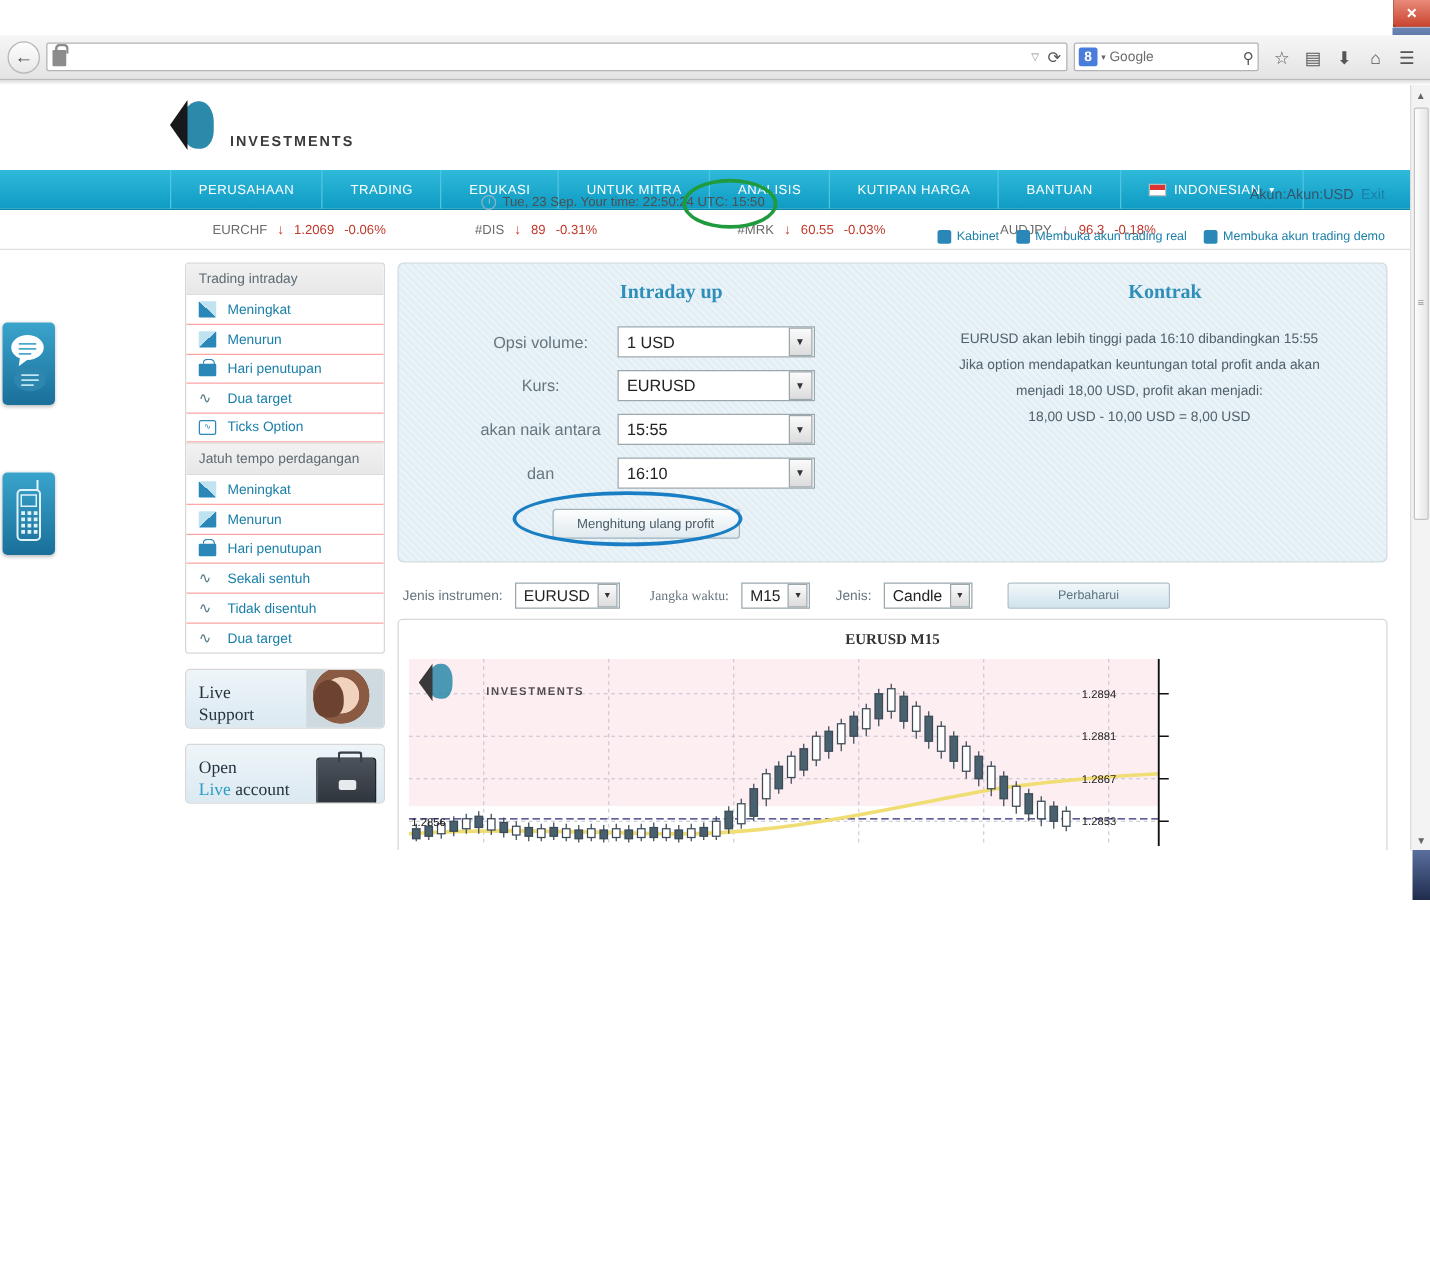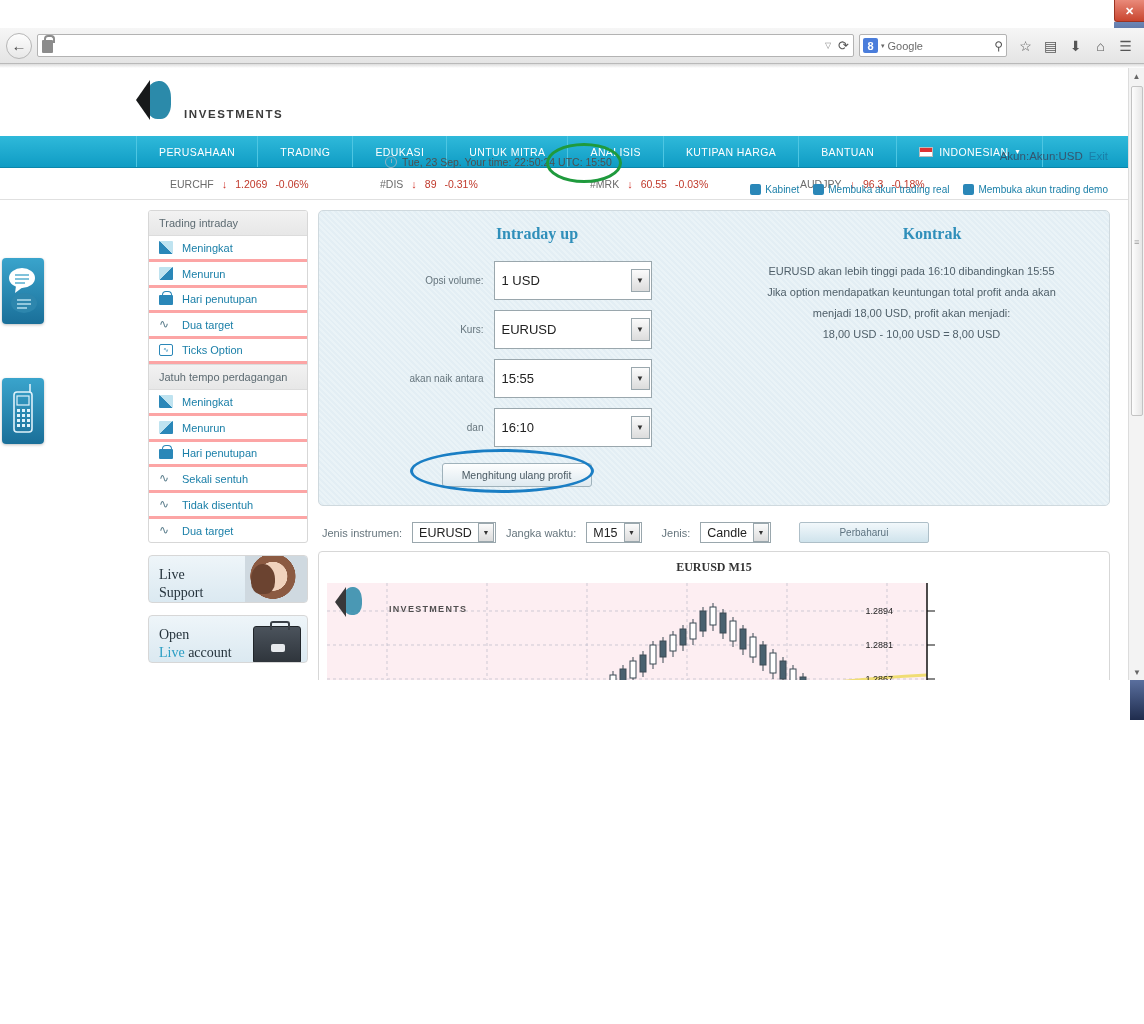--- a/index.html
+++ b/index.html
@@ -174,21 +174,21 @@
   .side-card {
     border:1px solid #d7d7d7; border-radius:3px; background:#fff;
     margin-bottom:12px; overflow:hidden;
   }
   .side-head {
     background:linear-gradient(#f2f2f2,#e7e7e7); padding:6px 10px;
     font-size:11px; color:#5d6b72; border-bottom:1px solid #dcdcdc;
   }
   .side-item {
     display:flex; align-items:center; gap:9px; padding:5px 10px;
-    font-size:11px; color:#1a7fa8; border-bottom:3px solid #fca5a5;
+    font-size:11px; color:#1a7fa8; border-bottom:1px solid #fca5a5;
   }
   .side-item:last-child { border-bottom:none; }
   .si-ico { width:14px; height:13px; flex:0 0 14px; position:relative; }
   .ico-up {
     background:linear-gradient(to top right,#2a87b8 50%,#bfe3f0 50%);
     border-radius:1px;
   }
   .ico-dn {
     background:linear-gradient(to bottom right,#bfe3f0 50%,#2a87b8 50%);
     border-radius:1px;
@@ -247,25 +247,25 @@
   .panel-half { flex:1; }
   .panel-title {
     text-align:center; font-size:16px; font-weight:bold; color:#2f8fba;
     font-family:"Liberation Serif", serif; margin-bottom:18px;padding-left:41px;
   }
   .form-row {
     display:flex; align-items:center; justify-content:center;
     margin-bottom:10px;
   }
   .form-label {
-    width:112px; text-align:right; padding-right:10px;
-    font-size:10px; color:#66757d;
+    width:112px; text-align:center; padding-right:10px;
+    font-size:13px; color:#66757d;
   }
   .select-box {
-    width:158px; height:39px; background:#fff; border:1px solid #9aa7ad;
+    width:158px; height:25px; background:#fff; border:1px solid #9aa7ad;
     display:flex; align-items:center; position:relative;
   }
   .select-val { flex:1; padding-left:7px; font-size:13px; color:#222; }
   .select-arrow {
     width:19px; height:23px; margin-right:1px;
     background:linear-gradient(#fbfbfb,#dcdcdc); border:1px solid #9aa7ad;
     display:flex; align-items:center; justify-content:center;
     font-size:8px; color:#333;
   }
   .btn-row { display:flex; justify-content:center; margin-top:16px; position:relative; }
@@ -607,21 +607,21 @@
           </div>
         </div>
       </div>
 
       <div class="chart-controls">
         <span class="ctl-label">Jenis instrumen:</span>
         <span class="ctl-select">
           <span class="ctl-val">EURUSD</span>
           <span class="ctl-arrow">▼</span>
         </span>
-        <span class="ctl-label" style="">Jangka waktu:</span>
+        <span class="ctl-label" style="margin-left:14px;font-family:Liberation Serif, serif;">Jangka waktu:</span>
         <span class="ctl-select">
           <span class="ctl-val">M15</span>
           <span class="ctl-arrow">▼</span>
         </span>
         <span class="ctl-label" style="margin-left:10px;">Jenis:</span>
         <span class="ctl-select">
           <span class="ctl-val">Candle</span>
           <span class="ctl-arrow">▼</span>
         </span>
         <span class="refresh-btn">Perbaharui</span>

